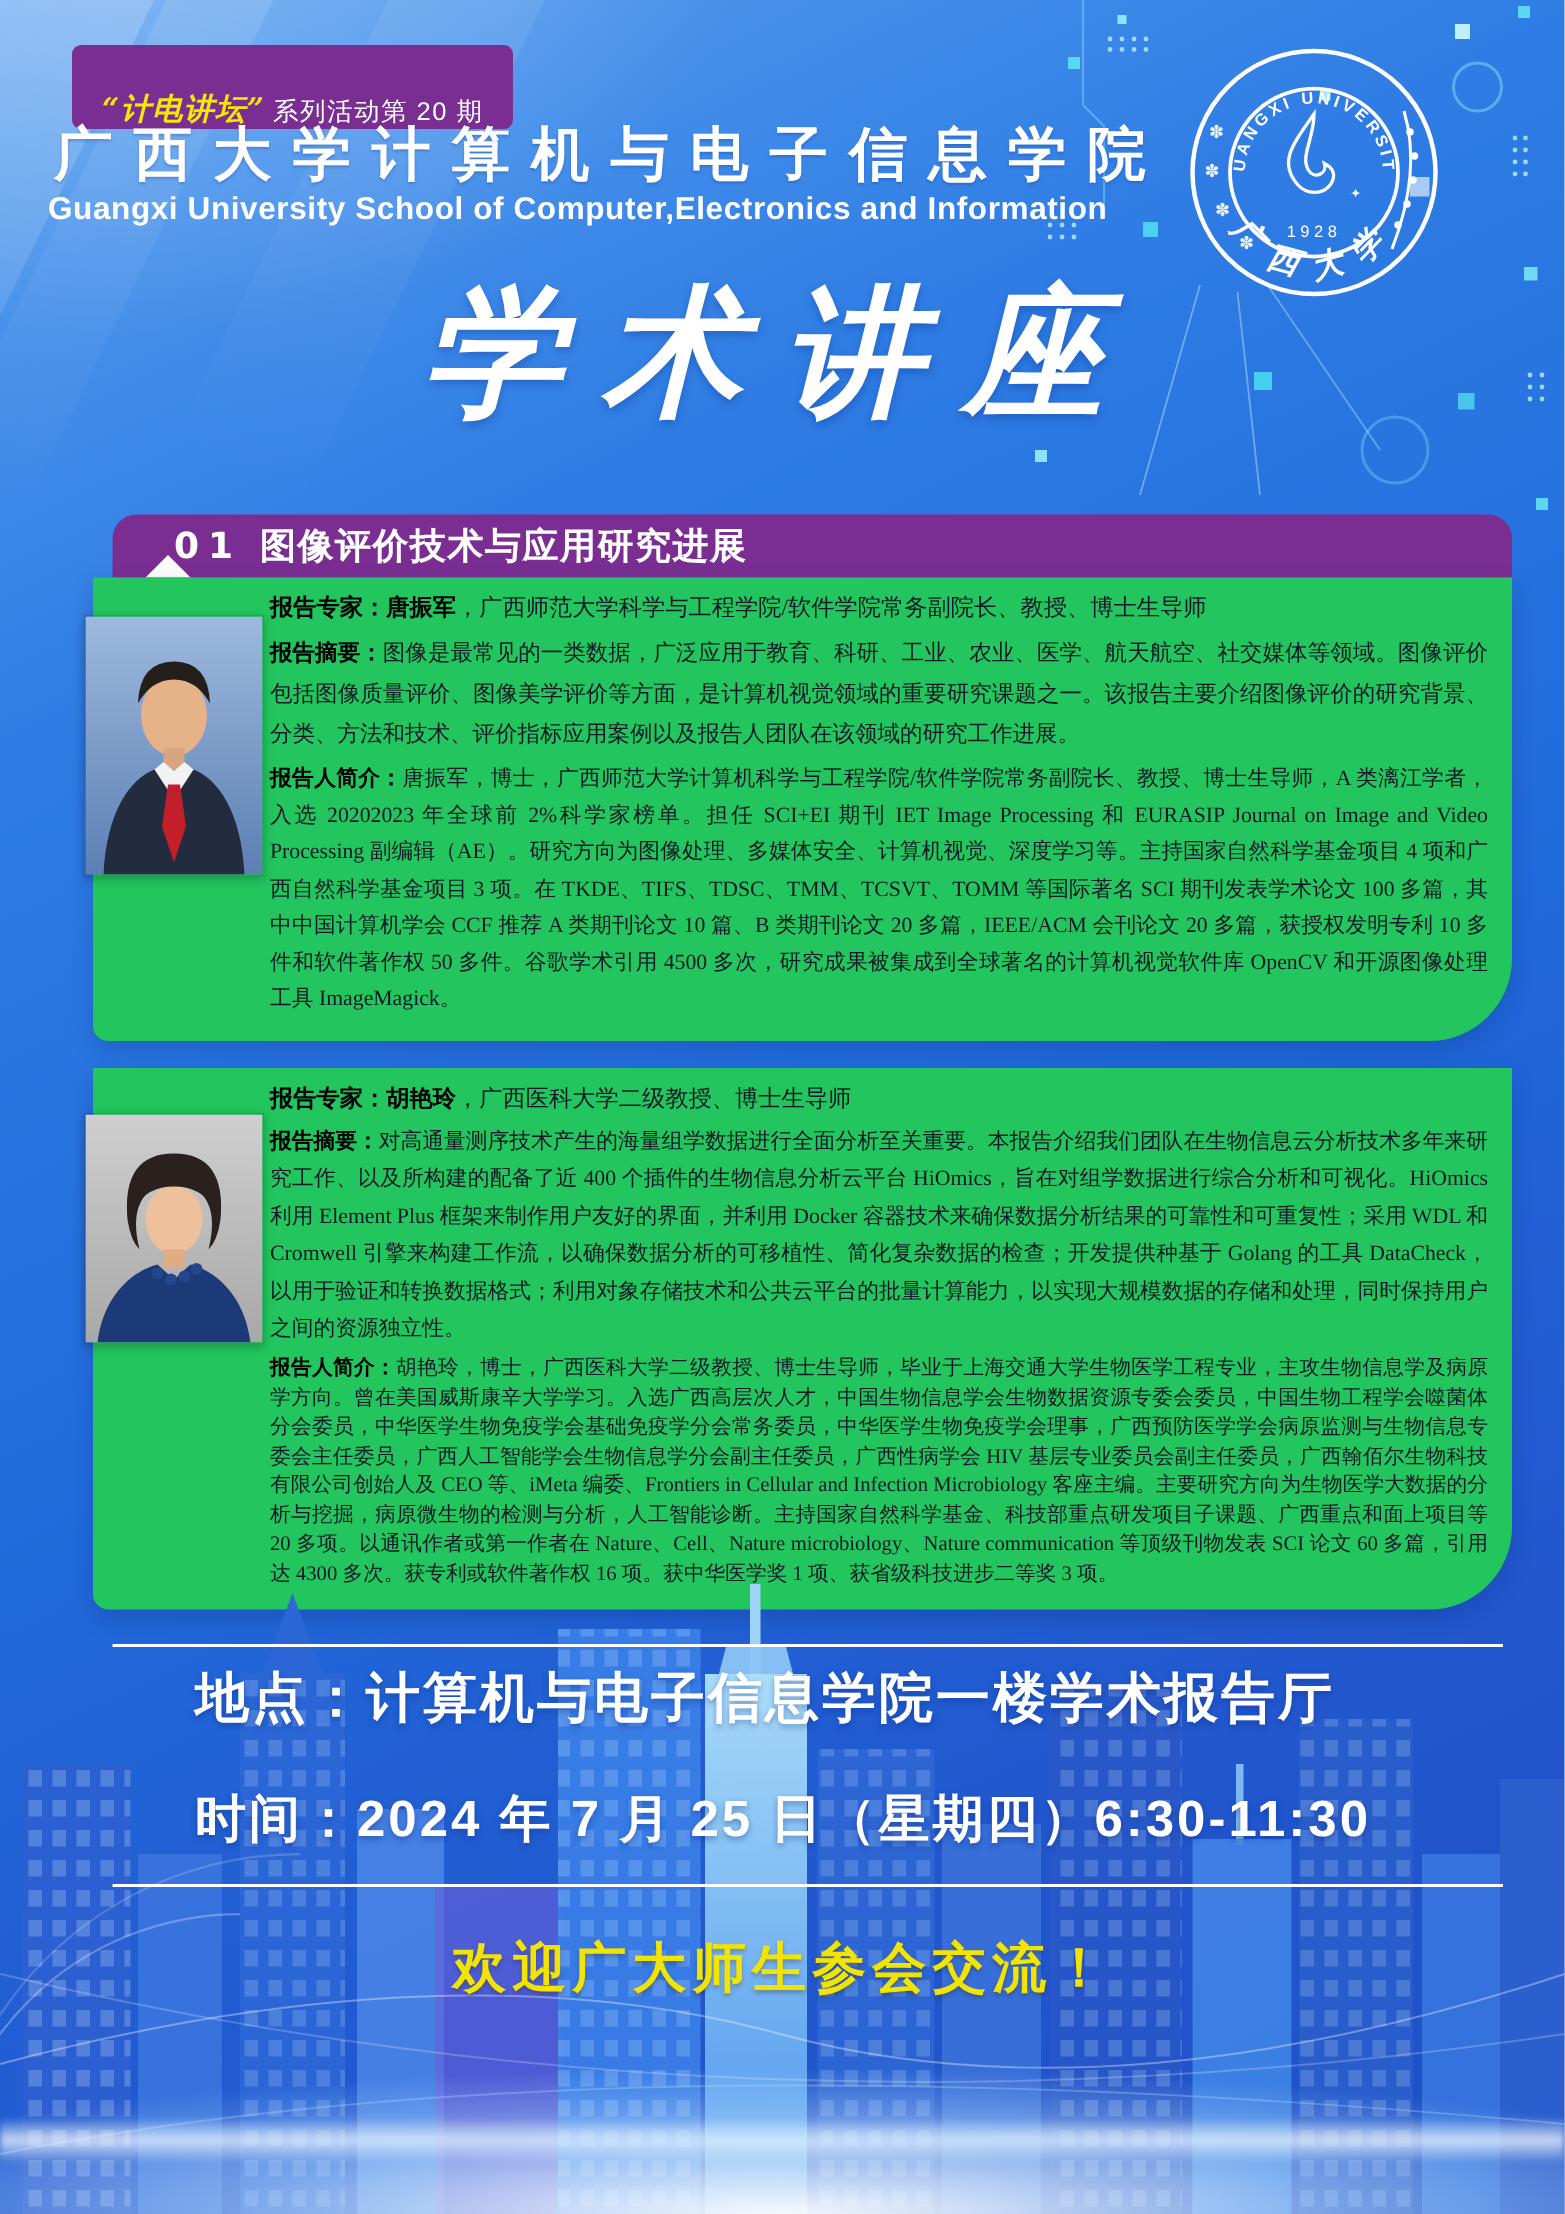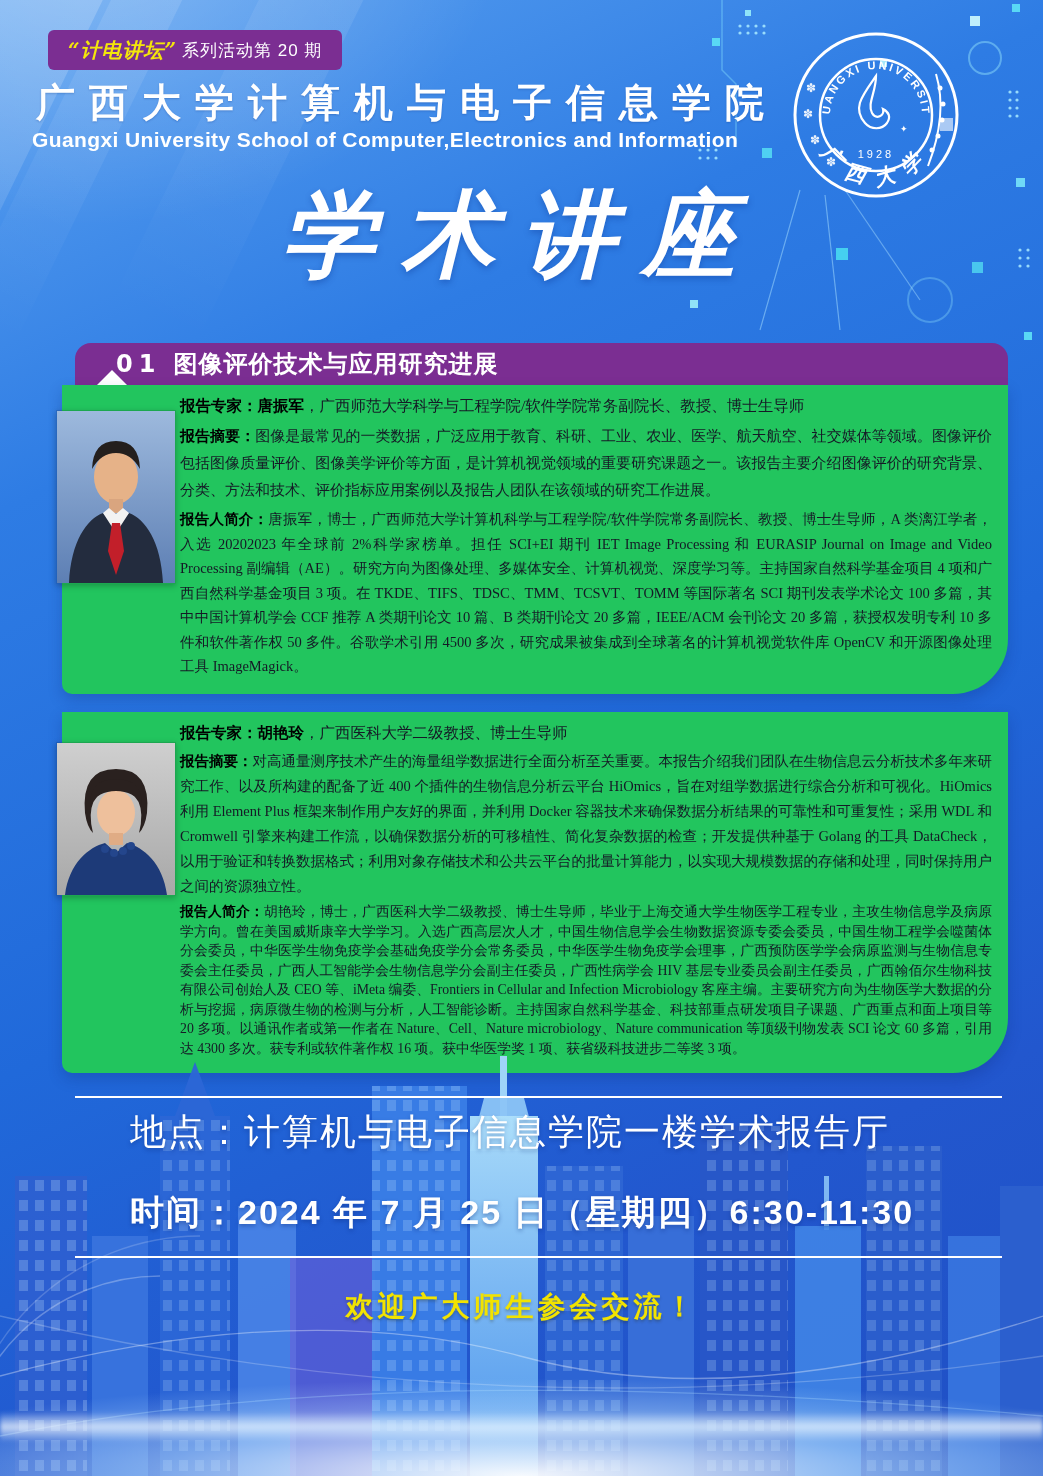--- a/index.html
+++ b/index.html
@@ -10,21 +10,21 @@
       radial-gradient(ellipse 700px 500px at 8% -5%, rgba(255,255,255,.28), rgba(255,255,255,0) 60%),
       linear-gradient(155deg,#5aa1f0 0%,#2e7ce4 26%,#2069da 55%,#2257ce 78%,#1f4fc4 100%);
   }
   .abs{position:absolute;}
   
   .ray{position:absolute;background:linear-gradient(to bottom,rgba(255,255,255,.20),rgba(255,255,255,0));transform:rotate(26deg);transform-origin:top left;pointer-events:none;}
   .ray1{left:-30px;top:-70px;width:150px;height:540px;}
   .ray2{left:150px;top:-80px;width:64px;height:440px;opacity:.7;}
   .ray3{left:288px;top:-60px;width:94px;height:400px;opacity:.45;}
   
-  .series-badge{left:48px;top:30px;height:40px;background:#7b2e92;border-radius:6px;display:inline-flex;align-items:center;padding:0 20px;gap:5px;}
+  .series-badge{left:48px;top:30px;height:56px;background:#7b2e92;border-radius:6px;display:inline-flex;align-items:flex-end;padding:0 20px;gap:5px;}
   .series-cal{color:#f4e60a;font-style:italic;font-weight:bold;font-size:20px;font-family:"DejaVu Serif",serif;letter-spacing:1px;}
   .series-rest{color:#ffffff;font-size:17px;letter-spacing:1px;}
   
   .title-cn{left:36px;top:76px;font-size:39px;font-weight:bold;color:#fff;letter-spacing:14px;white-space:nowrap;text-shadow:0 1px 2px rgba(0,40,120,.25);}
   .title-en{left:32px;top:128px;font-size:21px;font-weight:bold;color:#fff;letter-spacing:.4px;white-space:nowrap;}
   
   .main-title{left:0;right:0;top:172px;text-align:center;color:#fff;font-family:Liberation Serif, serif;font-style:italic;font-weight:bold;font-size:94px;letter-spacing:26px;text-shadow:0 3px 6px rgba(10,50,140,.35);}
   
   .sec{position:absolute;left:62px;width:946px;}
   .sec-banner{margin-left:13px;width:933px;height:42px;background:#7b2e92;border-radius:16px 16px 0 0;color:#fff;display:flex;align-items:center;padding-left:41px;box-sizing:border-box;font-size:24px;font-weight:bold;position:relative;letter-spacing:1px;}
@@ -41,23 +41,23 @@
   .name{font-weight:bold;color:#000;font-family:"Liberation Sans",sans-serif;}
   .photo{position:absolute;left:-6px;border:1px solid rgba(0,0,0,.15);box-shadow:0 2px 6px rgba(0,0,0,.25);}
   .photo1{top:25px;}
   .photo2{top:30px;}
   .card1{min-height:280px;}
   .card2{min-height:324px;margin-top:20px;}
   
   .divider{left:75px;width:927px;height:2px;background:#ffffff;}
   .d1{top:1096px;}
   .d2{top:1256px;}
-  .loc-line{left:130px;top:1108px;font-size:36px;font-weight:normal;color:#fff;letter-spacing:2px;white-space:nowrap;text-shadow:0 2px 4px rgba(10,40,120,.4);}
+  .loc-line{left:130px;top:1108px;font-size:36px;font-weight:bold;color:#fff;letter-spacing:2px;white-space:nowrap;text-shadow:0 2px 4px rgba(10,40,120,.4);}
   .time-line{left:130px;top:1190px;font-size:34px;font-weight:bold;color:#fff;letter-spacing:2px;white-space:nowrap;text-shadow:0 2px 4px rgba(10,40,120,.4);}
-  .welcome{left:0;right:0;top:1288px;text-align:center;font-size:28px;font-weight:bold;color:#f2e300;letter-spacing:4px;text-shadow:0 2px 3px rgba(40,40,0,.3);}
+  .welcome{left:0;right:0;top:1288px;text-align:center;font-size:36px;font-weight:bold;color:#f2e300;letter-spacing:4px;text-shadow:0 2px 3px rgba(40,40,0,.3);}
   .skyline{left:0;bottom:0;pointer-events:none;}
   .horizon{left:0;top:1412px;width:1043px;height:30px;background:linear-gradient(to bottom,rgba(255,255,255,0),rgba(255,255,255,.75),rgba(255,255,255,0));filter:blur(2px);pointer-events:none;}
   .bottom-glow{left:0;bottom:0;width:1043px;height:130px;background:radial-gradient(ellipse 90% 100% at 50% 100%, rgba(255,255,255,.95) 0%, rgba(195,228,255,.5) 40%, rgba(195,228,255,0) 75%);pointer-events:none;}
   .deco{pointer-events:none;}
 </style>
 </head>
 <body>
 
 <div class="ray ray1"></div>
 <div class="ray ray2"></div>

